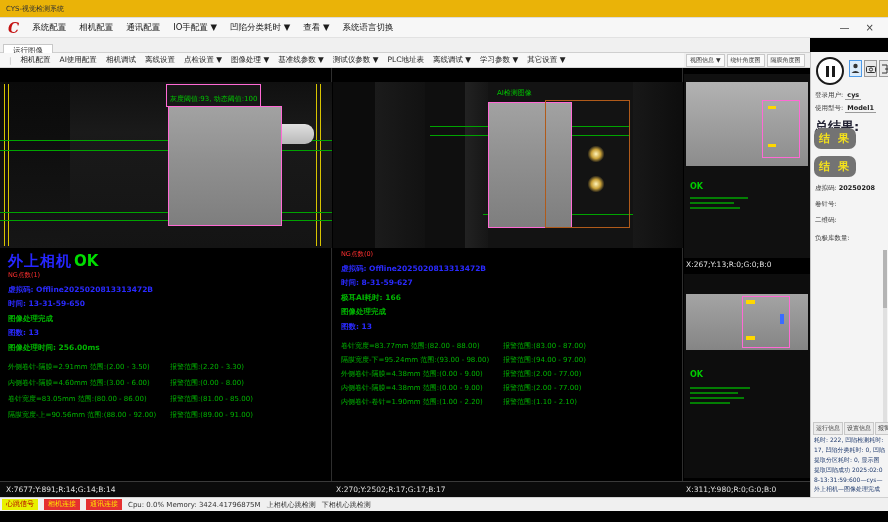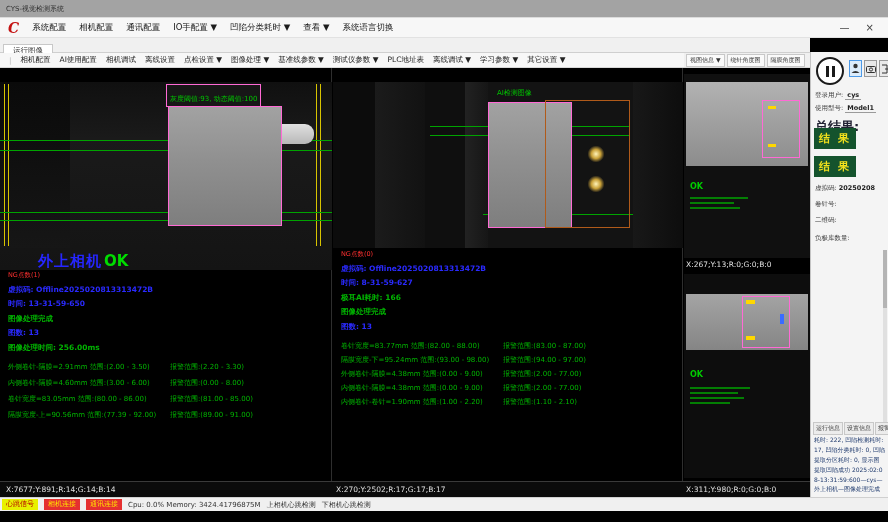--- a/index.html
+++ b/index.html
@@ -2,21 +2,21 @@
 <html><head>
 <meta charset="utf-8">
 <style>
   * { margin:0; padding:0; box-sizing:border-box; }
   html,body { background:#000; }
   #app { position:relative; width:888px; height:522px; background:#000;
          font-family:"DejaVu Sans",sans-serif; overflow:hidden; }
   .abs { position:absolute; }
 
   
-  .titlebar { left:0; top:0; width:888px; height:18px; background:#a3a3a3;
+  .titlebar { left:0; top:0; width:888px; height:18px; background:#eab308;
               border-bottom:1px solid #dcdcdc; color:#333; font-size:7px;
               line-height:18px; padding-left:6px; }
   .menubar { left:0; top:18px; width:888px; height:20px; background:#f7f7f7;
              border-bottom:1px solid #e2e2e2; display:flex; align-items:center;
              gap:13px; padding:0 8px; font-size:8.5px; color:#1c1c1c; }
   .logo { color:#c41212; font-family:"DejaVu Serif",serif; font-style:italic;
           font-weight:bold; font-size:14px; line-height:14px; }
   .menu-item { cursor:default; white-space:nowrap; }
   .win-controls { margin-left:auto; display:flex; gap:16px; font-size:10px;
                   color:#444; padding-right:6px; }
@@ -45,21 +45,21 @@
   .pinkbox { border:1px solid #ff6ad5; }
   .product { background:linear-gradient(180deg,#a2a2a2 0%,#909090 45%,#7e7e7e 100%);
              border:1px solid #ff6ad5; }
   .orangebox { border:1px solid #b05a1a; }
   .glow { background:radial-gradient(circle,#fff3b8 0%,#caa23a 40%,rgba(80,60,10,0) 75%); }
   .note-green { color:#00c400; font-size:7px; white-space:nowrap; }
   .label-box { border:1px solid #ff6ad5; background:rgba(25,25,25,.85);
                padding:1px 3px; }
 
   
-  .cam-title { font-size:15px; font-weight:bold; color:#2626ff; letter-spacing:1px; white-space:nowrap;margin-left:30px; }
+  .cam-title { font-size:15px; font-weight:bold; color:#2626ff; letter-spacing:1px; white-space:nowrap; }
   .cam-title .ok { color:#00dd00; margin-left:2px; letter-spacing:0; }
   .red-note  { font-size:6.5px; color:#ff3030; margin-top:0px; }
   .line-blue { font-size:7.5px; font-weight:bold; color:#2a2aff; margin-top:4.5px; white-space:nowrap; }
   .line-green{ font-size:7.5px; font-weight:bold; color:#00b400; margin-top:4.5px; white-space:nowrap; }
   .meas-list { margin-top:9px; }
   .meas-row  { position:relative; height:16px; }
   .meas-row .m-text  { position:absolute; left:0; font-size:7px; color:#00b400; white-space:nowrap; }
   .meas-row .m-alarm { position:absolute; left:162px; font-size:7px; color:#00b400; white-space:nowrap; }
   .panel-mid .meas-row { height:14px; }
 
@@ -76,23 +76,23 @@
              border-left:1px solid #c4c4c4; font-size:6.5px; color:#3c3c3c; }
   .pause-btn { left:5px; top:5px; width:28px; height:28px; border-radius:50%;
                border:2.5px solid #1a1a1a; background:#fff; display:flex;
                align-items:center; justify-content:center; gap:3px; }
   .pause-btn i { display:block; width:3px; height:11px; background:#1a1a1a; }
   .mini-btn { width:13px; height:17px; border:1px solid #9a9a9a; background:#e9e9e9;
               display:flex; align-items:center; justify-content:center; }
   .mini-btn.sel { border:1px solid #4d9ae8; background:#dcecfb; }
   .fld { position:absolute; white-space:nowrap; }
   .fld .val { font-weight:bold; color:#222; border-bottom:1px solid #9a9a9a; padding:0 2px; }
-  .result-box { position:absolute; left:3px; width:42px; height:21px; background:#14532d;
+  .result-box { position:absolute; left:3px; width:42px; height:21px; background:#737373;
                 color:#f3e11c; font-size:11px; font-weight:bold; text-align:center;
-                line-height:21px; letter-spacing:2px; }
+                line-height:21px; letter-spacing:2px;border-radius:7px; }
   .info-tabs { position:absolute; left:2px; top:370px; display:flex; gap:1px; }
   .info-tab { font-size:6px; padding:1px 2px; background:#ececec; border:1px solid #c8c8c8;
               white-space:nowrap; }
   .log { position:absolute; left:3px; top:383px; width:71px; font-size:6px;
          color:#1f3a6e; line-height:1.65; word-break:break-all; }
   .scrollbar { position:absolute; left:72px; top:198px; width:4px; height:172px; background:#e0e0e0; }
   .scrollbar .thumb { width:4px; height:58px; background:#b4b4b4; }
 
   
   .statusbar { left:0; top:497px; width:888px; height:14px; background:#f0f0f0;
@@ -148,21 +148,21 @@
   </div>
 
   <div class="abs viewtabs">
     <span class="viewtab">视图信息 ▼</span>
     <span class="viewtab">绕针角度图</span>
     <span class="viewtab">隔膜角度图</span>
   </div>
 
   <div class="abs panel panel-left">
 
-    <div class="abs" style="left:0;top:14px;width:332px;height:188px;background:linear-gradient(180deg,#101010,#1a1a1a 30%,#141414);">
+    <div class="abs" style="left:0;top:14px;width:332px;height:166px;background:linear-gradient(180deg,#101010,#1a1a1a 30%,#141414);">
       <div class="abs" style="left:0;top:0;width:70px;height:166px;background:linear-gradient(180deg,#0a0a0a,#161616);"></div>
       <div class="abs yline vline" style="left:4px;top:2px;height:162px;"></div>
       <div class="abs yline vline" style="left:8px;top:2px;height:162px;"></div>
       <div class="abs yline vline" style="left:316px;top:2px;height:162px;"></div>
       <div class="abs yline vline" style="left:320px;top:2px;height:162px;"></div>
       <div class="abs gline hline" style="left:0;top:58px;width:332px;"></div>
       <div class="abs gline hline" style="left:0;top:68px;width:332px;"></div>
       <div class="abs gline hline" style="left:0;top:130px;width:332px;"></div>
       <div class="abs gline hline" style="left:0;top:138px;width:332px;"></div>
       <div class="abs product" style="left:168px;top:24px;width:114px;height:120px;"></div>
@@ -189,21 +189,21 @@
         </div>
         <div class="meas-row">
           <span class="m-text">内侧卷针-隔膜=4.60mm 范围:(3.00 - 6.00)</span>
           <span class="m-alarm">报警范围:(0.00 - 8.00)</span>
         </div>
         <div class="meas-row">
           <span class="m-text">卷针宽度=83.05mm 范围:(80.00 - 86.00)</span>
           <span class="m-alarm">报警范围:(81.00 - 85.00)</span>
         </div>
         <div class="meas-row">
-          <span class="m-text">隔膜宽度-上=90.56mm 范围:(77.39 - 92.00)</span>
+          <span class="m-text">隔膜宽度-上=90.56mm 范围:(88.00 - 92.00)</span>
           <span class="m-alarm">报警范围:(89.00 - 91.00)</span>
         </div>
       </div>
     </div>
   </div>
 
   <div class="abs panel panel-mid">
     <div class="abs" style="left:0;top:14px;width:350px;height:166px;background:#131313;">
       <div class="abs" style="left:0;top:0;width:42px;height:166px;background:#0c0c0c;"></div>
       <div class="abs" style="left:42px;top:0;width:50px;height:166px;background:linear-gradient(90deg,#1b1b1b,#121212);"></div>

